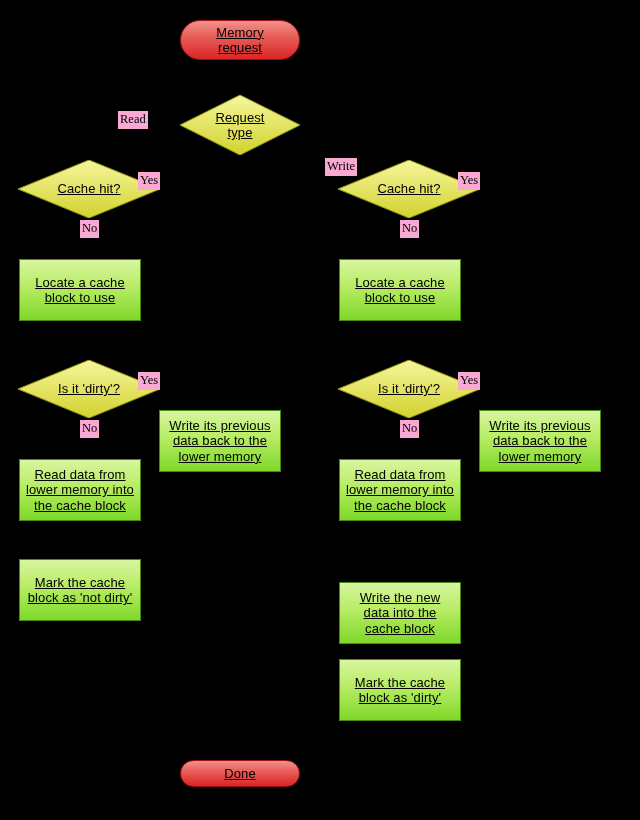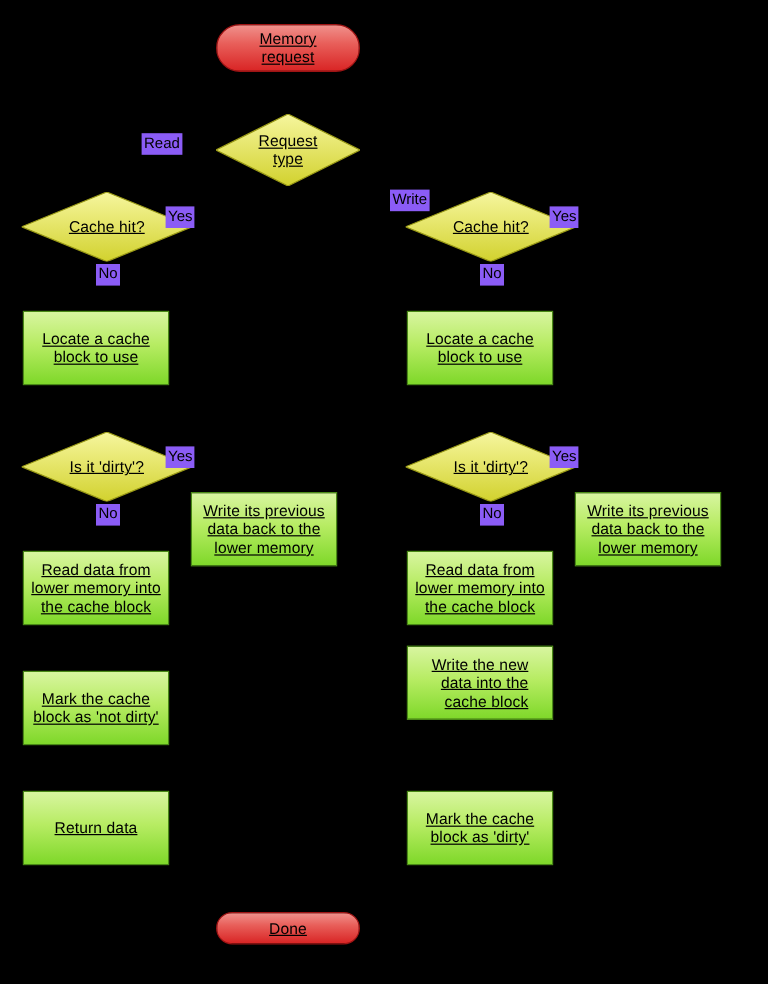--- a/index.html
+++ b/index.html
@@ -51,26 +51,26 @@
     position: absolute;
     left: 0; top: 0;
     width: 100%; height: 100%;
     z-index: 1;
   }
   .dec .txt { z-index: 3; }
 
   
   .elabel {
     position: absolute;
-    background: #8b5cf6;
+    background: #f9a8d4;
     color: #000000;
     font-size: 12.5px;
     line-height: 15px;
     padding: 1px 2px 2px 2px;
-    font-family: Liberation Sans, sans-serif;
+    font-family: Liberation Serif, serif;
     white-space: nowrap;
     z-index: 6;
   }
   svg.edges {
     position: absolute;
     left: 0; top: 0;
     width: 640px; height: 820px;
     z-index: 0;
     pointer-events: none;
   }
@@ -173,23 +173,20 @@
     <span class="txt">Read data from
 lower memory into
 the cache block</span>
   </div>
 
   <div class="node proc" style="left:19px; top:559px; width:122px; height:62px;">
     <span class="txt">Mark the cache
 block as 'not dirty'</span>
   </div>
 
-  <div class="node proc" style="left:19px; top:659px; width:122px; height:62px;">
-    <span class="txt">Return data</span>
-  </div>
 
   <div class="node dec" style="left:338px; top:160px; width:142px; height:58px;">
     <svg class="dshape" viewBox="0 0 142 58" preserveAspectRatio="none" xmlns="http://www.w3.org/2000/svg">
       <defs>
         <linearGradient id="gdec3" x1="0" y1="0" x2="0" y2="1">
           <stop offset="0%" stop-color="#f6f69e"></stop>
             <stop offset="100%" stop-color="#d2d22e"></stop>
         </linearGradient>
       </defs>
       <polygon points="71,0 142,29 71,58 0,29" fill="url(#gdec3)" stroke="#9a9a16" stroke-width="1"></polygon>
@@ -224,21 +221,21 @@
 data back to the
 lower memory</span>
   </div>
 
   <div class="node proc" style="left:339px; top:459px; width:122px; height:62px;">
     <span class="txt">Read data from
 lower memory into
 the cache block</span>
   </div>
 
-  <div class="node proc" style="left:339px; top:538px; width:122px; height:62px;text-align:right;">
+  <div class="node proc" style="left:339px; top:582px; width:122px; height:62px;">
     <span class="txt">Write the new
 data into the
 cache block</span>
   </div>
 
   <div class="node proc" style="left:339px; top:659px; width:122px; height:62px;">
     <span class="txt">Mark the cache
 block as 'dirty'</span>
   </div>
 

